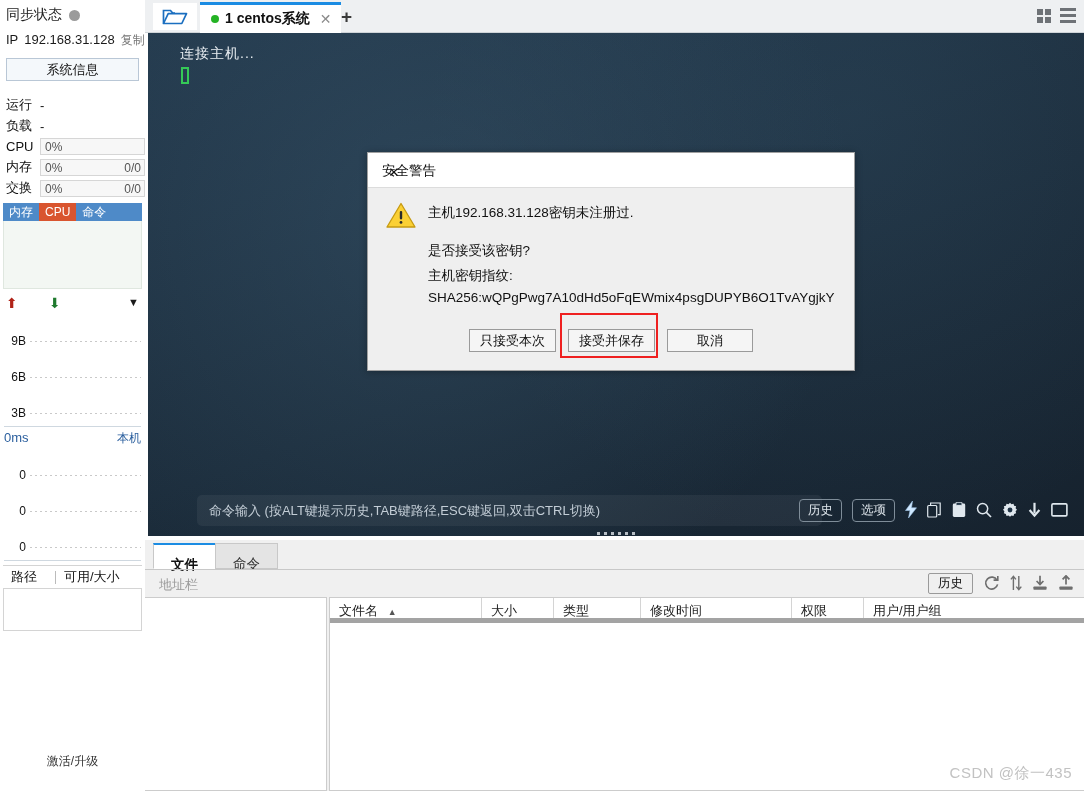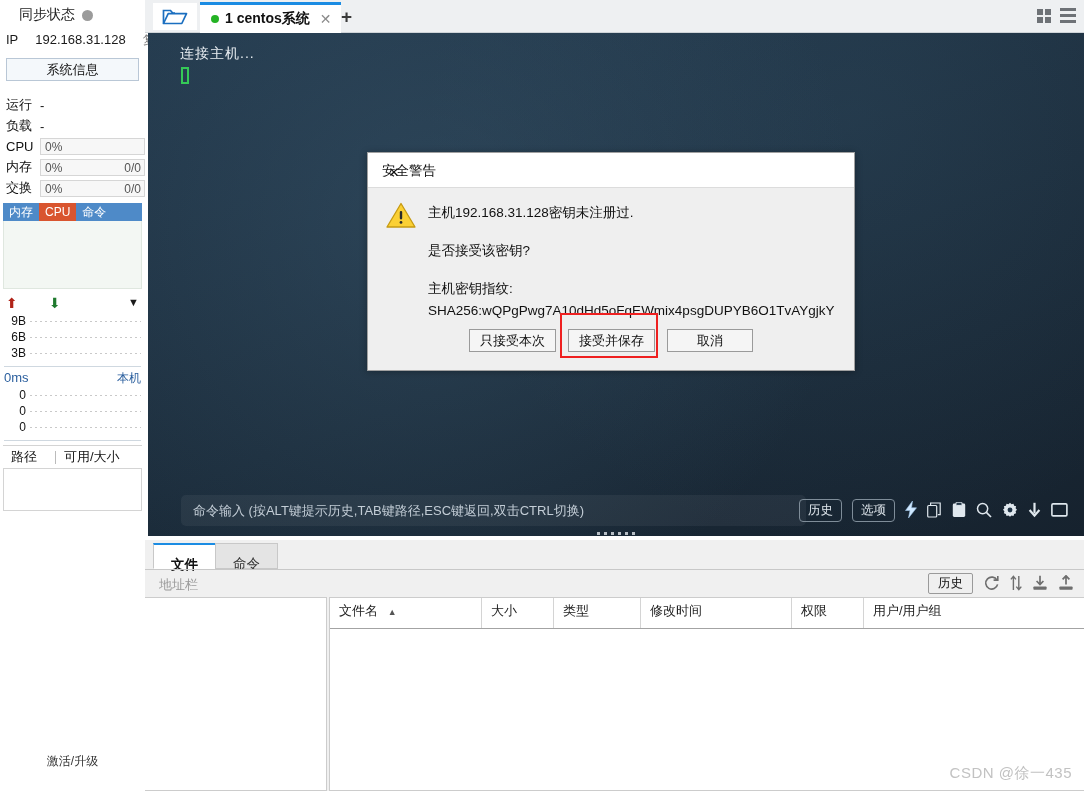--- a/index.html
+++ b/index.html
@@ -11,29 +11,29 @@
   }
   #app { position: relative; width: 1084px; height: 791px; }
 
   
   #sidebar {
     position: absolute; left: 0; top: 0; width: 145px; height: 791px;
     background: #ffffff;
   }
   .sync-row {
     display: flex; align-items: center; gap: 7px;
-    padding: 6px 0 0 19px;
+    padding: 6px 0 0 6px;
   }
   .sync-label { font-size: 14px; color: #222; }
   .sync-dot {
     width: 11px; height: 11px; border-radius: 50%;
     background: #9b9b9b; display: inline-block;
   }
   .ip-row {
-    display: flex; align-items: baseline; gap: 17px;
+    display: flex; align-items: baseline; gap: 6px;
     padding: 8px 0 0 6px; font-size: 13px; color: #1a1a1a;
     white-space: nowrap;
   }
   .ip-key { font-size: 13px; }
   .ip-val { font-size: 13px; }
   .ip-copy { font-size: 12px; color: #777; }
   .sysinfo-btn {
     display: block; margin: 9px 6px 12px 6px; height: 23px;
     line-height: 21px; text-align: center;
     border: 1px solid #b9c7d6; background: #f4f8fb;
@@ -75,21 +75,21 @@
     border: 1px solid #dfe7df; border-top: none; background: #f3f7f3;
   }
   .net-head {
     position: relative; height: 18px; margin: 6px 4px 0 4px;
   }
   .arrow-up { position: absolute; left: 2px; top: 0px; font-size: 14px; color: #b02318; }
   .arrow-dn { position: absolute; left: 45px; top: 0px; font-size: 14px; color: #1f7a2e; }
   .caret-dn { position: absolute; right: 2px; top: 1px; font-size: 11px; color: #1a1a1a; }
   .graph-rows { margin: 0 4px; }
   .graph-row {
-    display: flex; align-items: center; height: 16px;
+    display: flex; align-items: center; height: 16px; margin-top: 20px;
   }
   .graph-lbl {
     width: 26px; text-align: right; font-size: 12px; color: #111;
     padding-right: 4px; flex: 0 0 auto;
   }
   .graph-line {
     flex: 1 1 auto; height: 1px;
     background-image: repeating-linear-gradient(to right, #c9c9c9 0 2px, transparent 2px 5px);
   }
   .hr-soft { height: 1px; background: #cfd8e0; margin: 5px 4px 3px 4px; }
@@ -160,21 +160,21 @@
   .term-text {
     position: absolute; left: 32px; top: 12px;
     font-size: 14px; color: #e9eef2; letter-spacing: 1px;
     font-family: "Liberation Sans", sans-serif;
   }
   .term-cursor {
     position: absolute; left: 33px; top: 34px; width: 8px; height: 17px;
     border: 2px solid #35c957; background: transparent;
   }
   .cmdbar {
-    position: absolute; left: 33px; bottom: 10px; right: 10px; height: 31px;
+    position: absolute; left: 49px; bottom: 10px; right: 10px; height: 31px;
   }
   .cmdinput {
     position: absolute; left: 0; top: 0; width: 625px; height: 31px;
     background: rgba(255,255,255,0.055); border-radius: 5px;
     line-height: 31px; padding-left: 12px; font-size: 13px;
     color: #c3cdd6; white-space: nowrap; overflow: hidden; cursor: text;
   }
   .cmdtools {
     position: absolute; right: 6px; top: 0; height: 31px;
     display: flex; align-items: center; gap: 10px;
@@ -222,21 +222,21 @@
   }
   .fp-ic { font-size: 15px; color: #6e6e6e; cursor: pointer; line-height: 1; }
   .fp-left {
     position: absolute; left: 0; top: 57px; width: 182px; bottom: 0;
     border: 1px solid #cccccc; border-left: none; background: #ffffff;
   }
   .fp-right {
     position: absolute; left: 184px; right: 0; top: 57px; bottom: 0;
     border: 1px solid #cccccc; border-right: none; background: #ffffff;
   }
-  .fp-cols { display: flex; height: 31px; border-bottom: 1px solid #a3a3a3; }
+  .fp-cols { display: flex; height: 25px; border-bottom: 5px solid #a3a3a3; }
   .fp-col {
     position: relative; font-size: 13px; color: #222; line-height: 25px;
     padding-left: 9px; border-right: 1px solid #d4d4d4; white-space: nowrap;
     cursor: pointer;
   }
   .fp-col .sortcaret { font-size: 9px; color: #555; margin-left: 6px; }
   .watermark {
     position: absolute; right: 12px; bottom: 8px;
     font-size: 15px; color: #c2c2c2; letter-spacing: 0.5px;
   }
@@ -259,21 +259,21 @@
     position: absolute; right: 10px; top: 6px; width: 24px; height: 22px;
     font-size: 17px; color: #333; text-align: center; line-height: 22px; cursor: pointer;
   }
   .dlg-body { position: relative; padding: 16px 0 0 0; }
   .warn-ic { position: absolute; left: 18px; top: 14px; }
   .dlg-line {
     margin-left: 60px; font-size: 13.5px; color: #111; line-height: 1.1;
   }
   .dlg-line.l1 { margin-top: 2px; }
   .dlg-line.l2 { margin-top: 23px; }
-  .dlg-line.l3 { margin-top: 23px; }
+  .dlg-line.l3 { margin-top: 10px; }
   .dlg-line.l4 { margin-top: 7px; }
   .dlg-btns {
     position: absolute; left: 0; right: 0; top: 176px;
     display: flex; justify-content: center; gap: 12px;
   }
   .dlg-btn {
     min-width: 86px; height: 23px; line-height: 21px; text-align: center;
     background: #f5f5f5; border: 1px solid #9a9a9a; font-size: 13px; color: #111;
     cursor: pointer; padding: 0 10px;
   }

